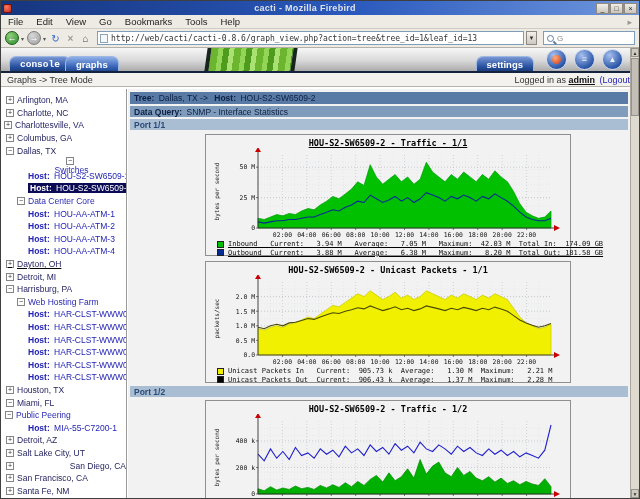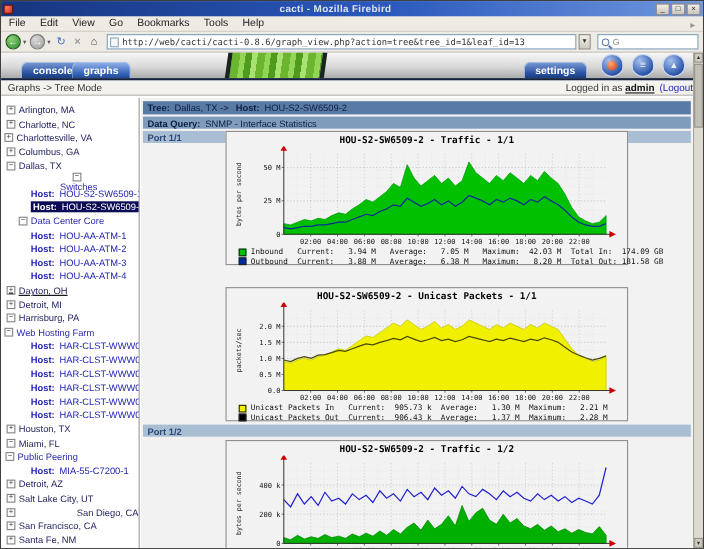--- a/index.html
+++ b/index.html
@@ -55,21 +55,21 @@
   .cacti-header { position:relative; height:25px;
                   background:linear-gradient(#f7f7f7 0%,#d9d9d9 55%,#ababab 100%);
                   border-bottom:2px solid #16233f; }
   .logo { position:absolute; left:205px; top:0; width:90px; height:23px; transform:skewX(-8deg);
           background:repeating-linear-gradient(90deg,#6cb52e 0 7px,#93d556 7px 12px,#4f9b1d 12px 18px,#a9e273 18px 23px);
           border-left:4px solid #18251c; border-right:4px solid #18251c; }
   .tab { position:absolute; bottom:0; padding:2px 10px 1px; border-radius:7px 7px 0 0;
          background:linear-gradient(#7897d4,#27509f 70%,#1b3d7e); border:1px solid #9db7e4; border-bottom:none;
          color:#fff; font-size:9.5px; font-weight:bold; cursor:pointer; }
   .tab.active { background:linear-gradient(#8fb0e8,#3764b8 70%,#234a93); }
-  .tab-console { left:18px; }
+  .tab-console { left:8px;font-family:Liberation Mono, monospace; }
   .tab-graphs { left:64px; }
   .tab-settings { right:105px; }
   .orb { position:absolute; bottom:1px; width:21px; height:21px; border-radius:50%;
          background:radial-gradient(circle at 35% 28%,#a6c0ee,#2b57a8 70%,#1c3c7c);
          border:1px solid #cfdaf0; display:flex; align-items:center; justify-content:center; cursor:pointer; }
   .orb-red { right:72px; } .orb-list { right:44px; } .orb-arrow { right:16px; }
   .orb .dot { width:9px; height:9px; border-radius:50%;
               background:radial-gradient(circle at 35% 30%,#ffab7a,#d03818); }
   .orb .lines { color:#eaf0fb; font-size:9px; line-height:9px; }
   .orb .arrowg { color:#eaf0fb; font-size:8px; }
@@ -95,21 +95,21 @@
   .main { position:absolute; left:127px; right:9px; top:0; bottom:0; background:#f2f2f2; overflow:hidden; }
   .bar { position:absolute; left:2px; width:498px; font-size:8.5px; padding:1px 4px; white-space:nowrap; overflow:hidden; }
   .bar b { margin-right:2px; }
   .bar-tree  { top:3px;  height:12px; background:#587aa5; color:#0d1f44; }
   .bar-query { top:17px; height:11px; background:#7f9cbc; color:#0d1f44; }
   .bar-port1 { top:30px; height:11px; background:#a9bdd3; color:#2b4a77; font-weight:bold; }
   .bar-port2 { top:297px; height:11px; background:#a9bdd3; color:#2b4a77; font-weight:bold; }
 
   .graph-frame { position:absolute; left:77px; width:366px; height:122px; background:#f2f2f2;
                  border:1px solid #8f8f8f; padding:1px; cursor:pointer; }
-  .gf-1 { top:30px; } .gf-2 { top:172px; } .gf-3 { top:311px; }
+  .gf-1 { top:45px;text-decoration:underline; } .gf-2 { top:172px; } .gf-3 { top:311px; }
   .gtitle { font:bold 8.5px "DejaVu Sans Mono",monospace; color:#000; text-align:center;
             height:12px; padding-top:2px; }
   .plot { display:block; margin:0 auto; }
   .leg { padding-left:10px; }
   .leg-row { display:flex; align-items:center; height:8.5px; }
   .sw { width:7px; height:7px; border:1px solid #222; margin-right:4px; flex:none; }
   .leg-text { font:7px "DejaVu Sans Mono",monospace; white-space:pre; color:#111; }
 
   
   .vscroll { position:absolute; top:47px; right:0; bottom:0; width:9px; background:#dedacf;
@@ -246,21 +246,21 @@
             <span class="t-loc">Dayton, OH</span>
           </div>
           <div class="trow" style="padding-left: 5px;">
             <span class="tico">+</span>
             <span class="t-loc">Detroit, MI</span>
           </div>
           <div class="trow" style="padding-left: 5px;">
             <span class="tico">−</span>
             <span class="t-loc">Harrisburg, PA</span>
           </div>
-          <div class="trow" style="padding-left: 3px;">
+          <div class="trow" style="padding-left: 16px;">
             <span class="tico">−</span>
             <span class="t-branch">Web Hosting Farm</span>
           </div>
           <div class="trow" style="padding-left: 27px;">
             <span class="t-host"><b>Host:</b> HAR-CLST-WWW00</span>
           </div>
           <div class="trow" style="padding-left: 27px;">
             <span class="t-host"><b>Host:</b> HAR-CLST-WWW01</span>
           </div>
           <div class="trow" style="padding-left: 27px;">

